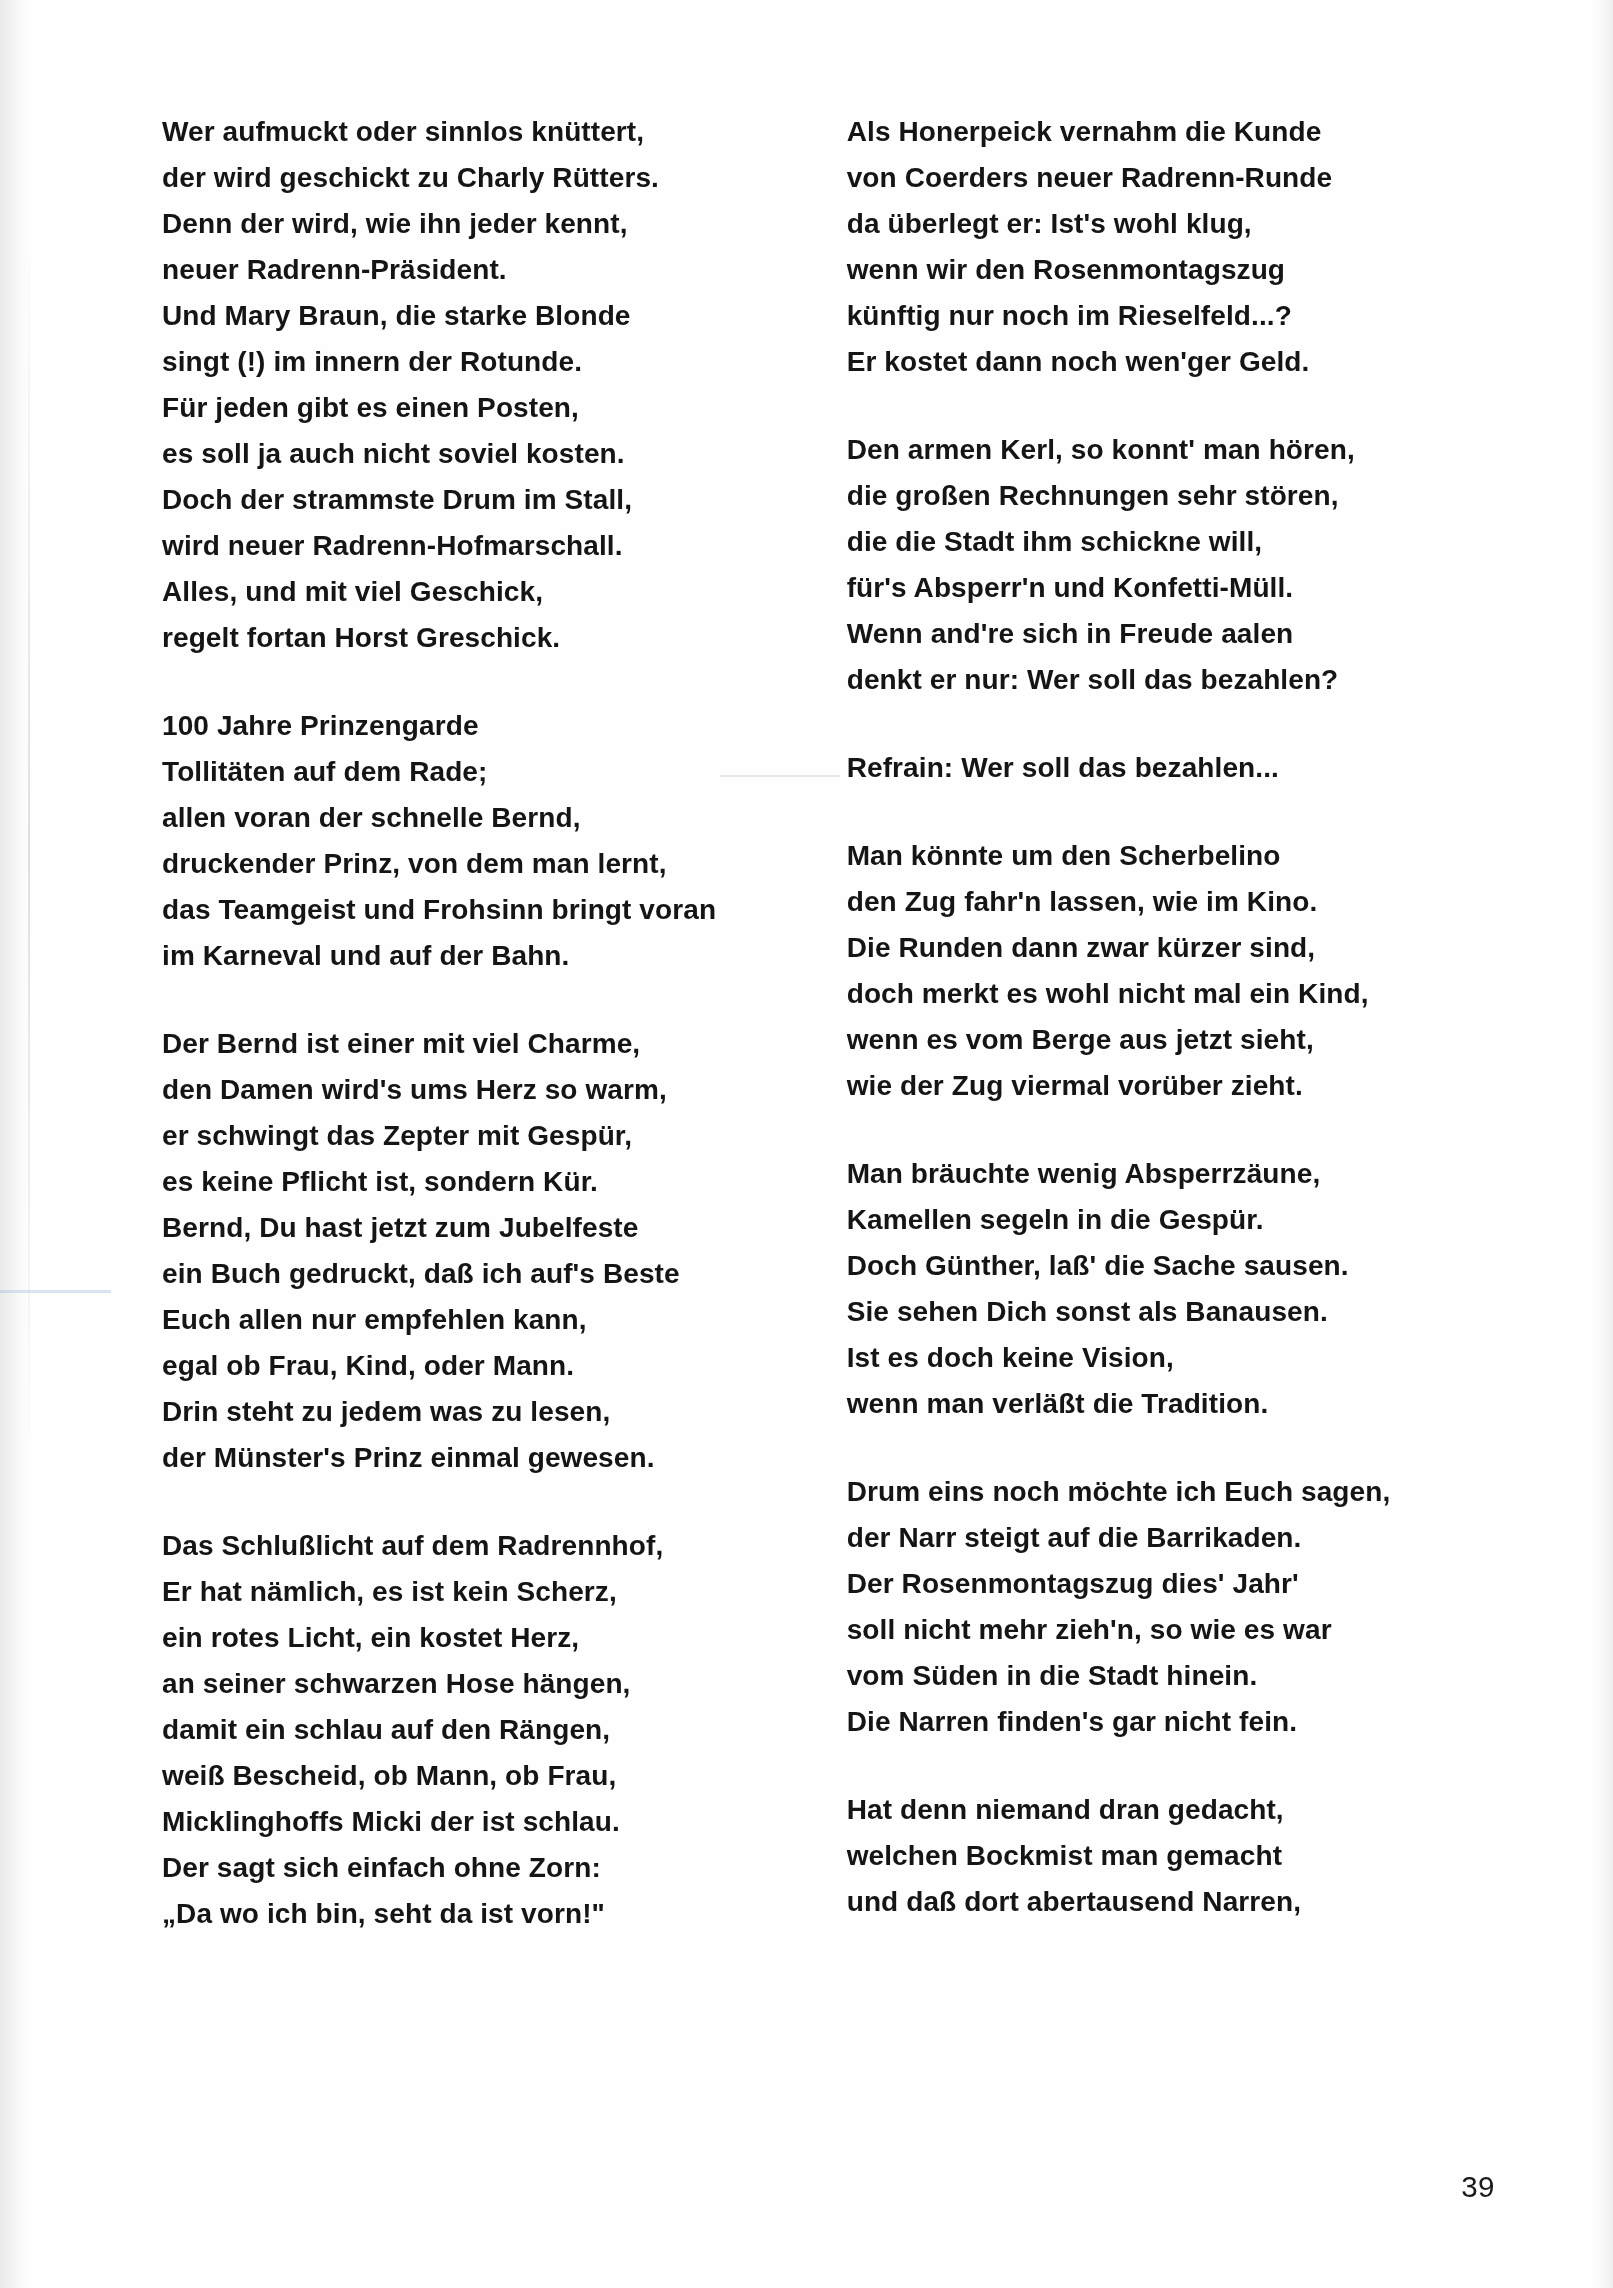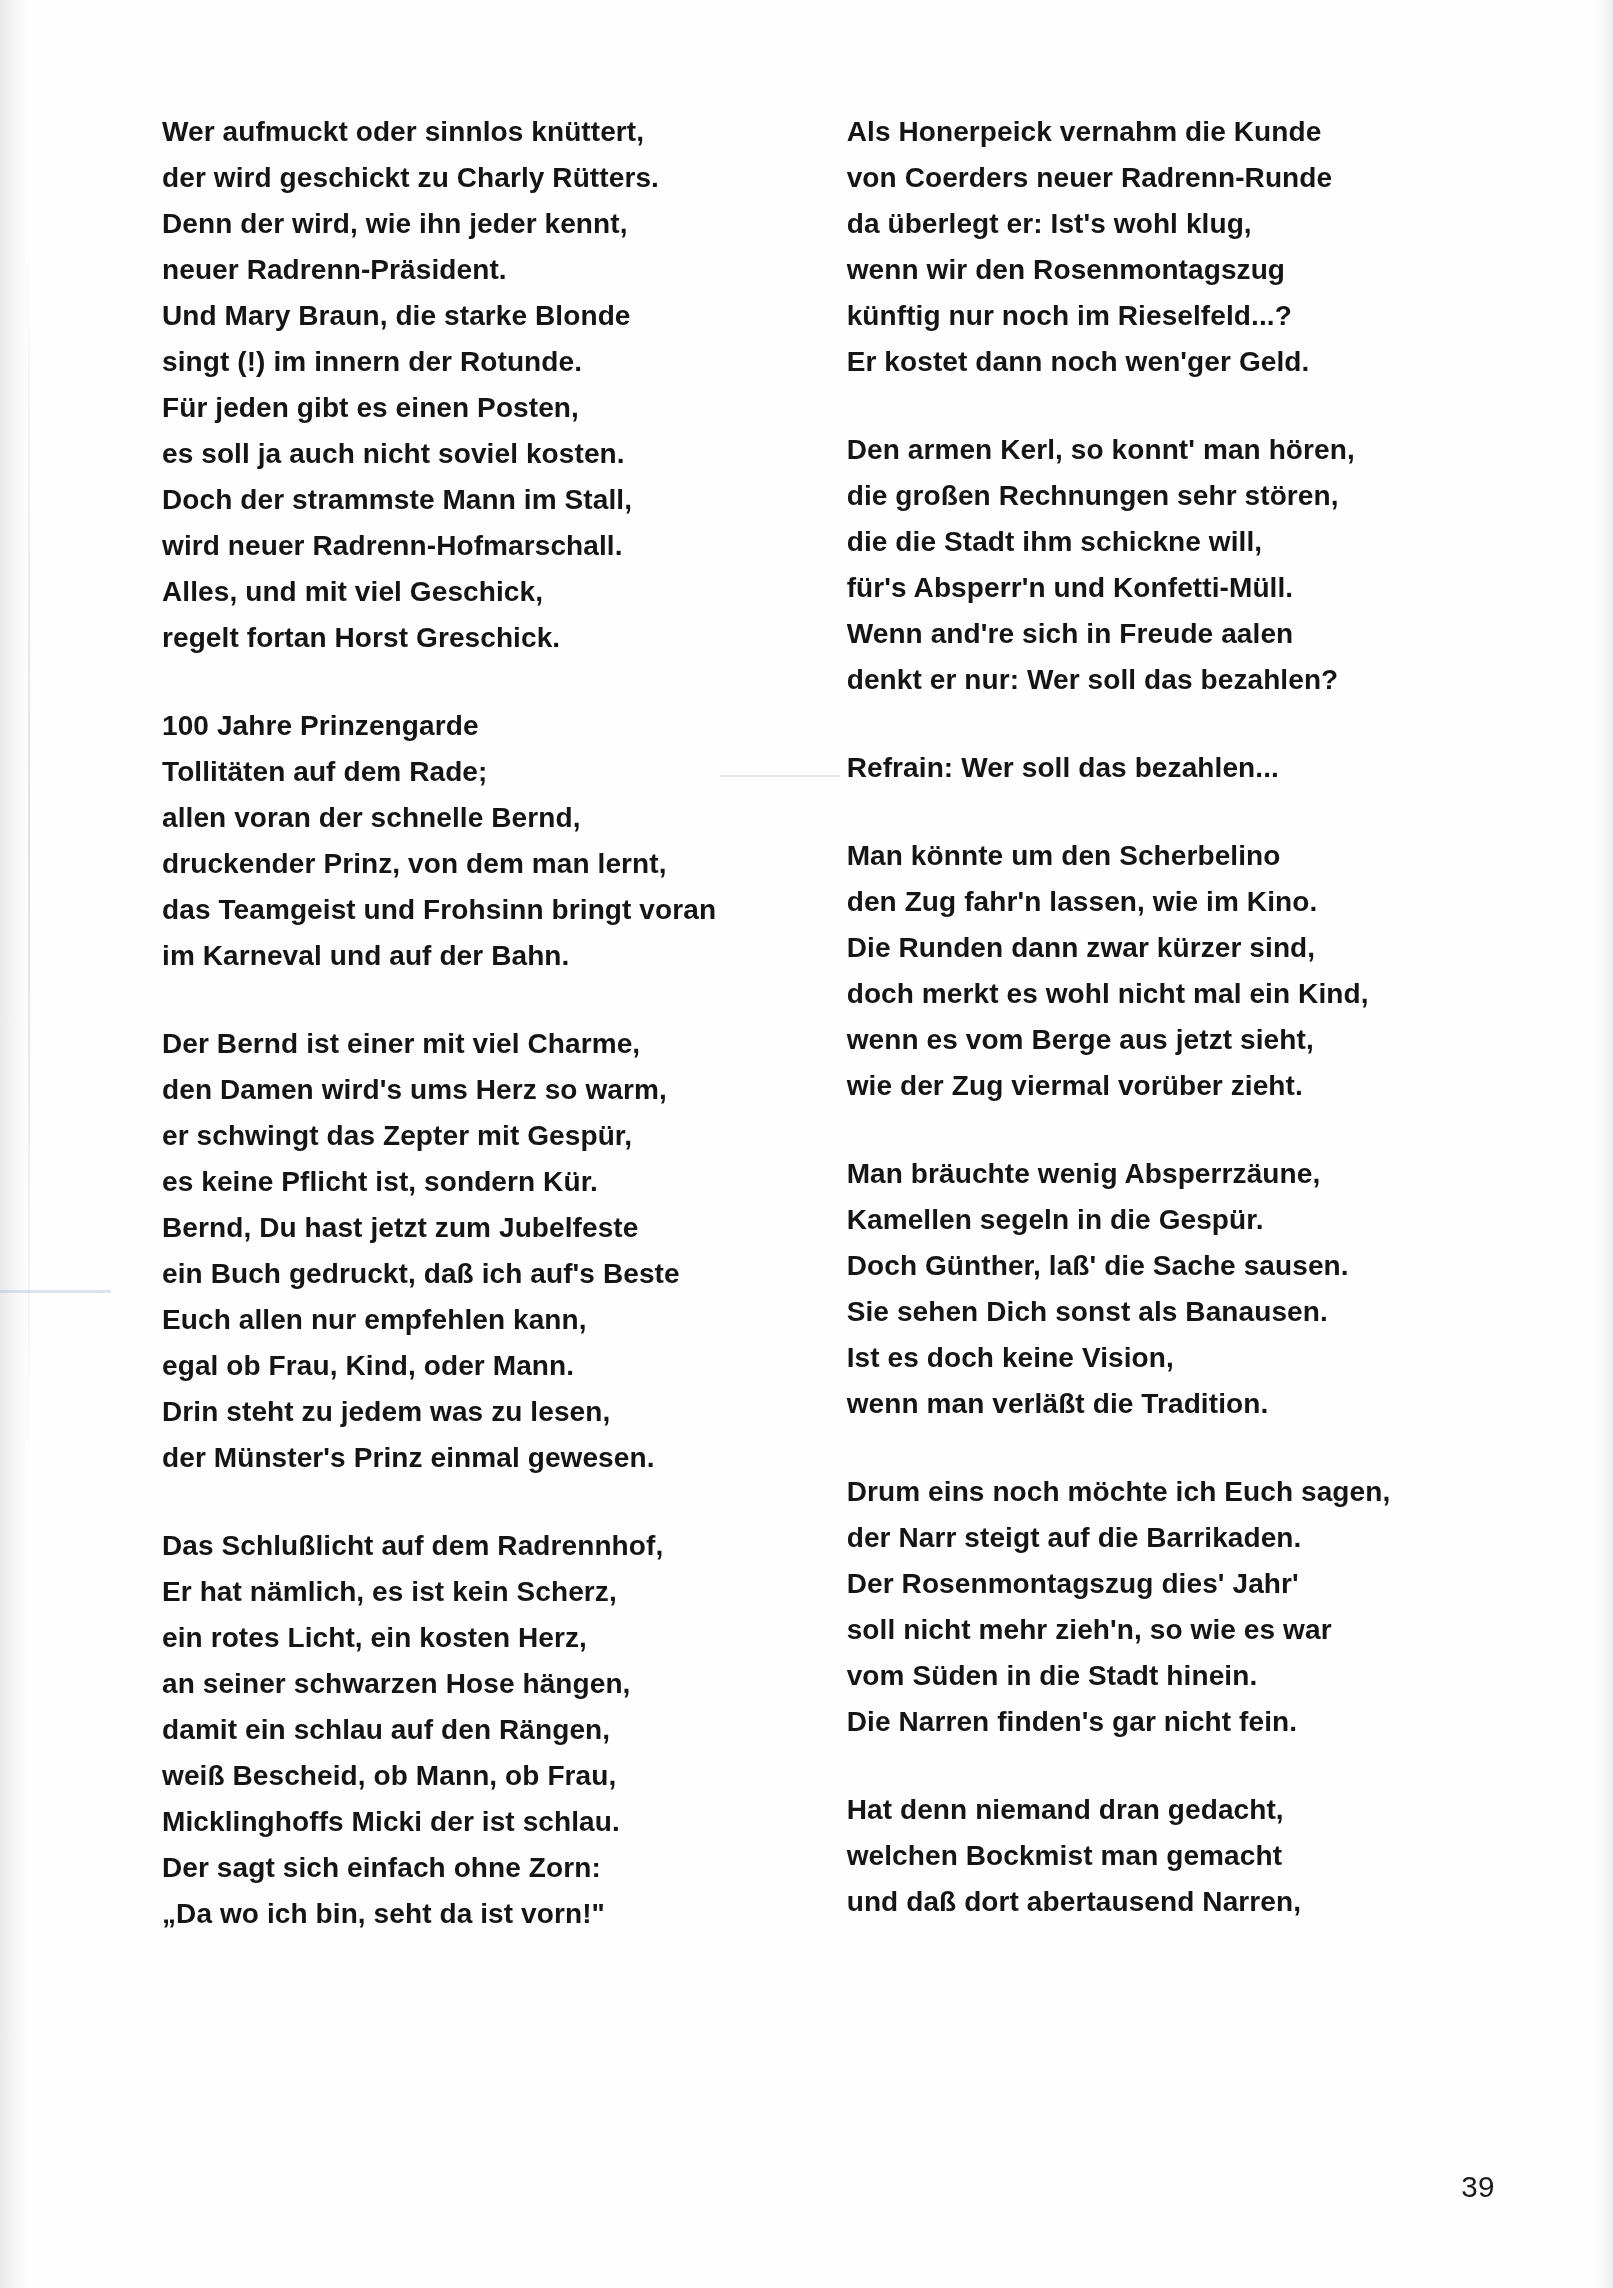--- a/index.html
+++ b/index.html
@@ -116,21 +116,21 @@
 
       <div class="stanza">
         <div class="line">Wer aufmuckt oder sinnlos knüttert,</div>
         <div class="line">der wird geschickt zu Charly Rütters.</div>
         <div class="line">Denn der wird, wie ihn jeder kennt,</div>
         <div class="line">neuer Radrenn-Präsident.</div>
         <div class="line">Und Mary Braun, die starke Blonde</div>
         <div class="line">singt (!) im innern der Rotunde.</div>
         <div class="line">Für jeden gibt es einen Posten,</div>
         <div class="line">es soll ja auch nicht soviel kosten.</div>
-        <div class="line">Doch der strammste Mann im Stall,</div>
+        <div class="line">Doch der strammste Drum im Stall,</div>
         <div class="line">wird neuer Radrenn-Hofmarschall.</div>
         <div class="line">Alles, und mit viel Geschick,</div>
         <div class="line">regelt fortan Horst Greschick.</div>
       </div>
 
       <div class="stanza">
         <div class="line">100 Jahre Prinzengarde</div>
         <div class="line">Tollitäten auf dem Rade;</div>
         <div class="line">allen voran der schnelle Bernd,</div>
         <div class="line">druckender Prinz, von dem man lernt,</div>
@@ -147,21 +147,21 @@
         <div class="line">ein Buch gedruckt, daß ich auf's Beste</div>
         <div class="line">Euch allen nur empfehlen kann,</div>
         <div class="line">egal ob Frau, Kind, oder Mann.</div>
         <div class="line">Drin steht zu jedem was zu lesen,</div>
         <div class="line">der Münster's Prinz einmal gewesen.</div>
       </div>
 
       <div class="stanza">
         <div class="line">Das Schlußlicht auf dem Radrennhof,</div>
         <div class="line">Er hat nämlich, es ist kein Scherz,</div>
-        <div class="line">ein rotes Licht, ein kosten Herz,</div>
+        <div class="line">ein rotes Licht, ein kostet Herz,</div>
         <div class="line">an seiner schwarzen Hose hängen,</div>
         <div class="line">damit ein schlau auf den Rängen,</div>
         <div class="line">weiß Bescheid, ob Mann, ob Frau,</div>
         <div class="line">Micklinghoffs Micki der ist schlau.</div>
         <div class="line">Der sagt sich einfach ohne Zorn:</div>
         <div class="line">„Da wo ich bin, seht da ist vorn!"</div>
       </div>
 
     </div>
 

